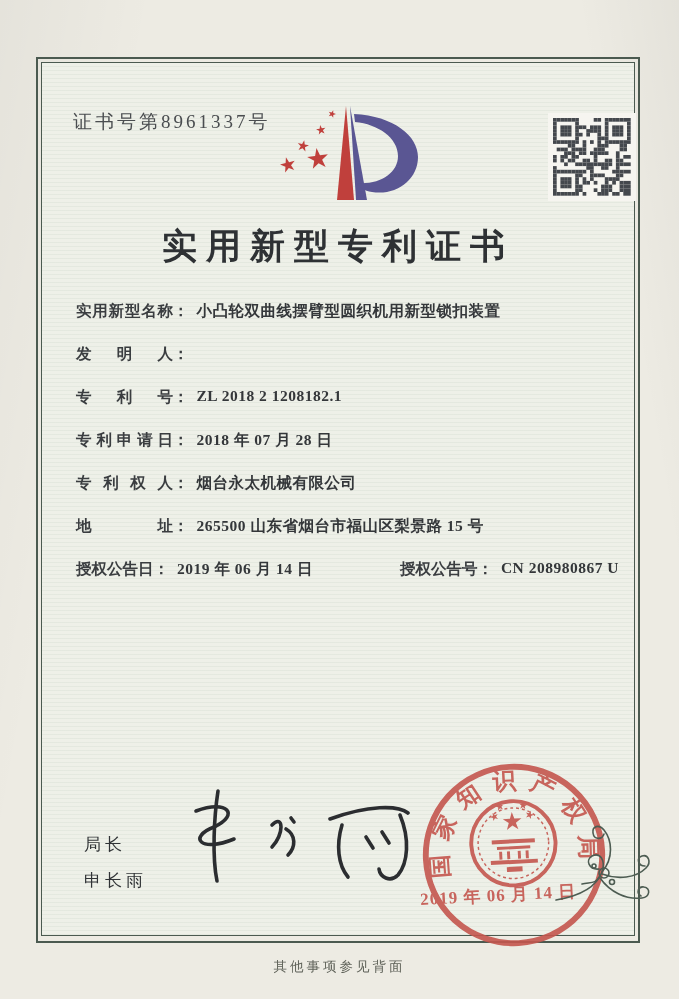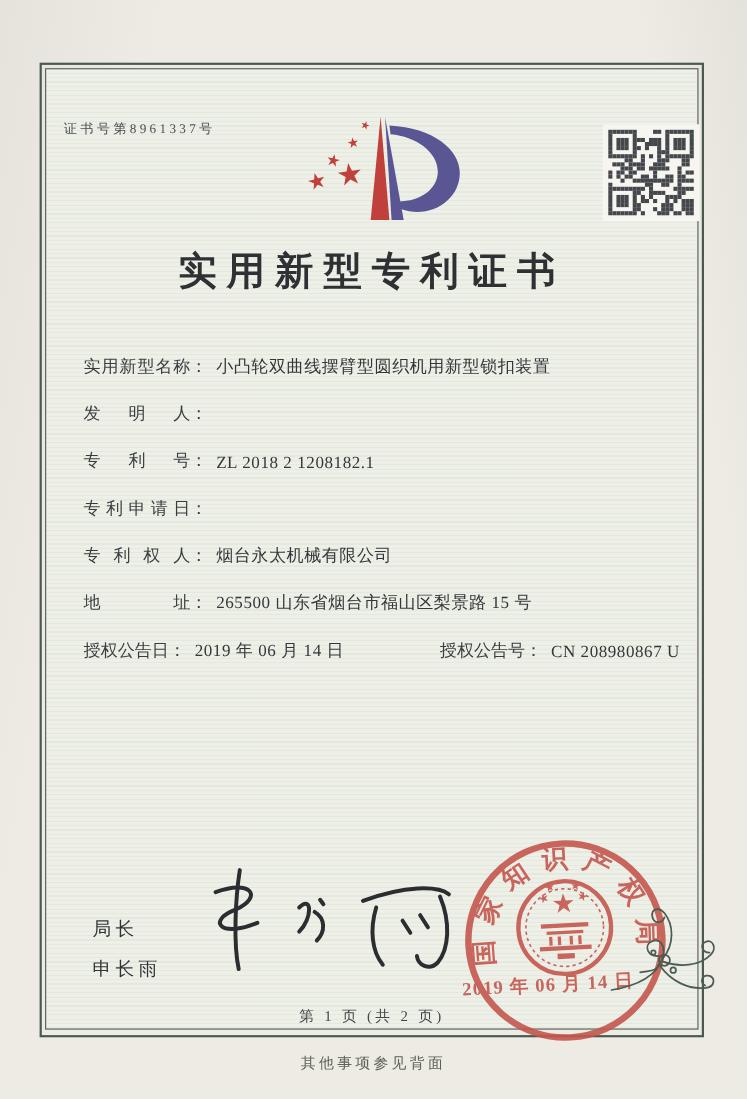--- a/index.html
+++ b/index.html
@@ -19,29 +19,29 @@
     position:absolute;left:36px;top:57px;width:604px;height:886px;
     border:2px solid #4b5a50;box-sizing:border-box;
   }
   .frame-inner{
     position:relative;margin:3px;border:1px solid #4b5a50;
     height:calc(100% - 8px);box-sizing:border-box;
     background:
       repeating-linear-gradient(0deg, rgba(140,165,145,0.10) 0 1px, rgba(255,255,255,0) 1px 4px),
       #eef0e8;
   }
-  .cert-no{position:absolute;left:16px;top:46px;font-size:12px;letter-spacing:3px;color:#4a4d50;}
+  .cert-no{position:absolute;left:31px;top:46px;font-size:19px;letter-spacing:3px;color:#4a4d50;}
   .logo{position:absolute;left:224px;top:38px;}
   .qr{position:absolute;left:506px;top:50px;background:#f6f5f0;padding:2px;line-height:0;}
   .title{
     position:absolute;left:0;top:160px;width:100%;text-align:center;
     font-size:35px;font-weight:bold;letter-spacing:9px;color:#2e3134;
   }
   .fields{position:absolute;left:34px;top:238px;width:540px;font-size:15.5px;}
-  .frow{height:43px;display:flex;align-items:flex-end;white-space:nowrap;}
+  .frow{height:43px;display:flex;align-items:flex-start;white-space:nowrap;font-weight:bold;}
   .flabel{display:inline-block;width:97px;text-align:justify;text-align-last:justify;color:#3a3d40;}
   .fcolon{margin-right:8px;color:#3a3d40;}
   .fvalue{letter-spacing:0.5px;color:#34373a;}
   .pair2{margin-left:87px;}
   .paras{
     position:absolute;left:34px;top:546px;width:532px;
     font-size:14.5px;line-height:1.78;color:#3f4245;text-align:justify;
   }
   .paras p{margin:0 0 4px 0;text-indent:2em;}
   .officer{position:absolute;left:42px;top:770px;font-size:17px;letter-spacing:4px;color:#303336;}
@@ -352,20 +352,21 @@
           <span class="fcolon">：</span>
       </div>
       <div class="frow">
         <span class="flabel">专利号</span>
           <span class="fcolon">：</span>
           <span class="fvalue">ZL 2018 2 1208182.1</span>
       </div>
       <div class="frow">
         <span class="flabel">专利申请日</span>
           <span class="fcolon">：</span>
+          <span class="fvalue">2018 年 07 月 28 日</span>
       </div>
       <div class="frow">
         <span class="flabel">专利权人</span>
           <span class="fcolon">：</span>
           <span class="fvalue">烟台永太机械有限公司</span>
       </div>
       <div class="frow">
         <span class="flabel">地址</span>
           <span class="fcolon">：</span>
           <span class="fvalue">265500 山东省烟台市福山区梨景路 15 号</span>
@@ -419,21 +420,20 @@
             <rect x="93" y="96" width="3" height="8"></rect>
           <rect x="104" y="96" width="3" height="8"></rect>
             <rect x="112" y="96" width="3" height="8"></rect>
           <rect x="76" y="105" width="48" height="4"></rect>
           <rect x="92" y="112" width="16" height="5"></rect>
         </g>
       </svg>
       <div class="seal-date">2019 年 06 月 14 日</div>
     </div>
 
-    <div class="footer-page">第 1 页 (共 2 页)</div>
   </div>
 </div>
 
 <div class="ornament">
   <svg width="118" height="100" viewBox="0 0 118 100" fill="none" stroke="#4d5c52" stroke-width="1.6" stroke-linecap="round">
     <path d="M4,78 C28,74 44,66 50,50 C54,38 48,30 40,34 C33,38 37,48 47,47"></path>
     <path d="M50,50 C62,36 60,18 52,8 C47,2 40,4 41,11 C42,18 50,18 52,12"></path>
     <path d="M50,52 C66,58 84,56 94,46 C100,40 96,32 90,34 C84,36 86,44 93,44"></path>
     <path d="M48,56 C58,70 74,78 90,76 C98,75 99,66 92,65 C86,64 84,71 89,74"></path>
     <path d="M30,62 C38,60 44,62 47,55"></path>

